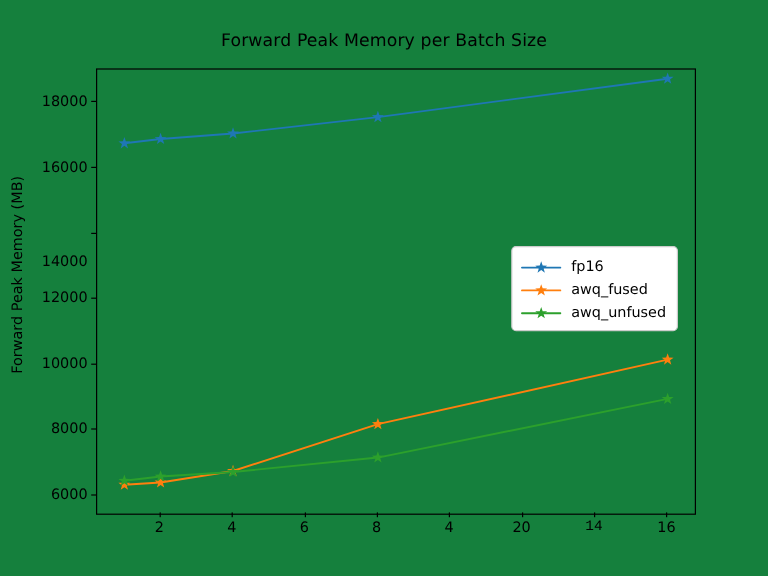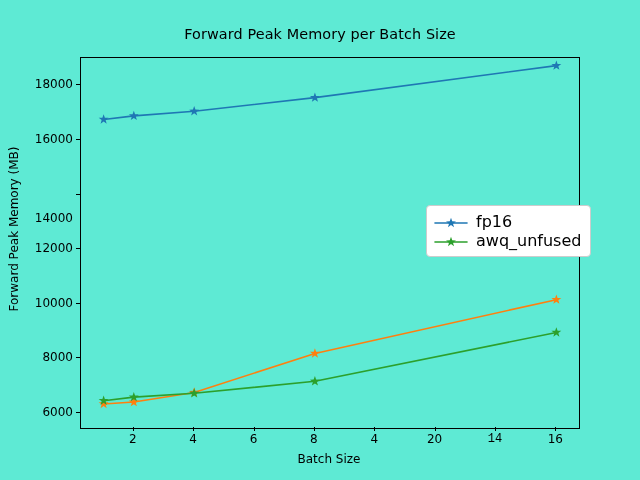--- a/index.html
+++ b/index.html
@@ -10,21 +10,21 @@
   body {
     width: 640px;
     height: 480px;
     overflow: hidden;
     font-family: "DejaVu Sans", sans-serif;
   }
   #figure {
     position: relative;
     width: 640px;
     height: 480px;
-    background: #5eead4;
+    background: #15803d;
   }
   #chart-title {
     position: absolute;
     left: 0;
     top: 26px;
     width: 640px;
     text-align: center;
     font-size: 14.4px;
     color: #000000;
     letter-spacing: 0.1px;
@@ -141,21 +141,21 @@
     align-items: center;
     height: 19px;
   }
   .legend-swatch {
     width: 34px;
     height: 14px;
     flex: none;
     margin-right: 8px;
   }
   .legend-label {
-    font-size: 16px;
+    font-size: 12px;
     color: #000000;
     white-space: nowrap;
   }
 </style>
 </head>
 <body>
 
 <div id="figure">
 
   <div id="chart-title">Forward Peak Memory per Batch Size</div>
@@ -222,33 +222,39 @@
       <div class="xtick-label" style="left: 52.8182px;">2</div>
       <div class="xtick-label" style="left: 113.182px;">4</div>
       <div class="xtick-label" style="left: 173.545px;">6</div>
       <div class="xtick-label" style="left: 233.909px;">8</div>
       <div class="xtick-label" style="left: 294.273px;">4</div>
       <div class="xtick-label" style="left: 354.636px;">20</div>
       <div class="xtick-label" style="left: 415px; font-family: Liberation Mono, monospace;">14</div>
       <div class="xtick-label" style="left: 475.364px;">16</div>
     </div>
 
-  <div id="xlabel">Batch Size</div>
   <div id="ylabel">Forward Peak Memory (MB)</div>
 
   <div id="legend">
       <div class="legend-row">
         <span class="legend-swatch"><svg width="34" height="14" viewBox="0 0 34 14">
             <line x1="1" y1="7" x2="33" y2="7" stroke="#1f77b4" stroke-width="1.6" stroke-linecap="round"></line>
             <path d="M17.00,1.80 L18.23,5.30 L21.95,5.39 L19.00,7.65 L20.06,11.21 L17.00,9.10 L13.94,11.21 L15.00,7.65 L12.05,5.39 L15.77,5.30 Z" fill="#1f77b4"></path>
           </svg></span>
         <span class="legend-label">fp16</span>
       </div>
       <div class="legend-row">
         <span class="legend-swatch"><svg width="34" height="14" viewBox="0 0 34 14">
+            <line x1="1" y1="7" x2="33" y2="7" stroke="#ff7f0e" stroke-width="1.6" stroke-linecap="round"></line>
+            <path d="M17.00,1.80 L18.23,5.30 L21.95,5.39 L19.00,7.65 L20.06,11.21 L17.00,9.10 L13.94,11.21 L15.00,7.65 L12.05,5.39 L15.77,5.30 Z" fill="#ff7f0e"></path>
+          </svg></span>
+        <span class="legend-label">awq_fused</span>
+      </div>
+      <div class="legend-row">
+        <span class="legend-swatch"><svg width="34" height="14" viewBox="0 0 34 14">
             <line x1="1" y1="7" x2="33" y2="7" stroke="#2ca02c" stroke-width="1.6" stroke-linecap="round"></line>
             <path d="M17.00,1.80 L18.23,5.30 L21.95,5.39 L19.00,7.65 L20.06,11.21 L17.00,9.10 L13.94,11.21 L15.00,7.65 L12.05,5.39 L15.77,5.30 Z" fill="#2ca02c"></path>
           </svg></span>
         <span class="legend-label">awq_unfused</span>
       </div>
     </div>
 
 </div>
 
 </body></html>

